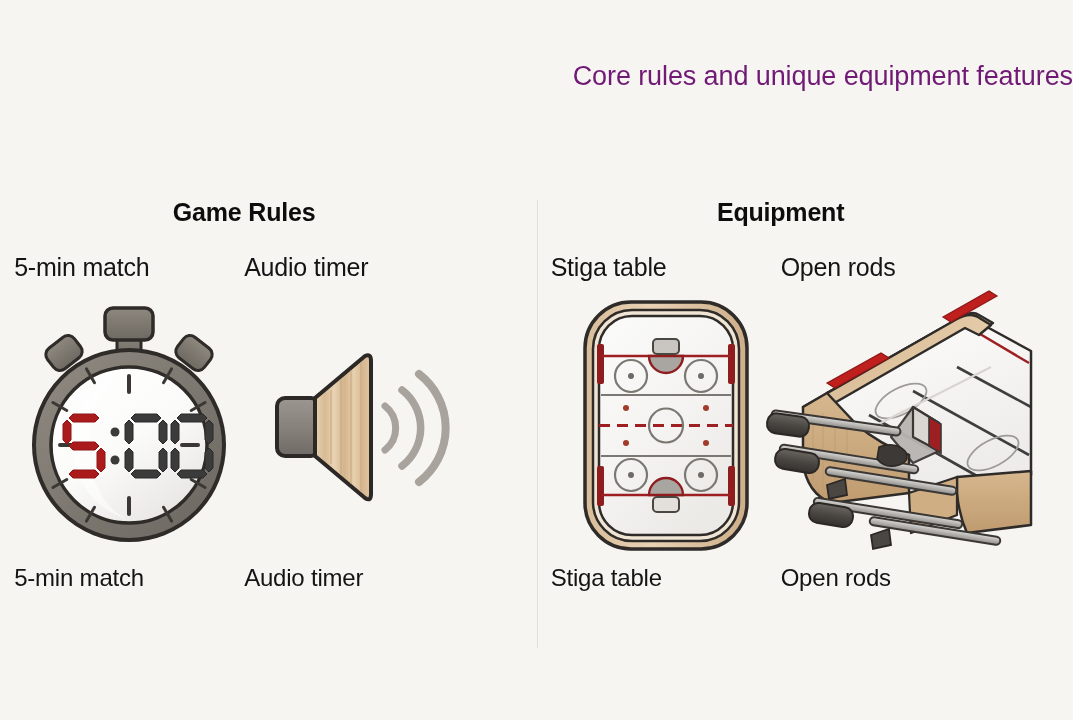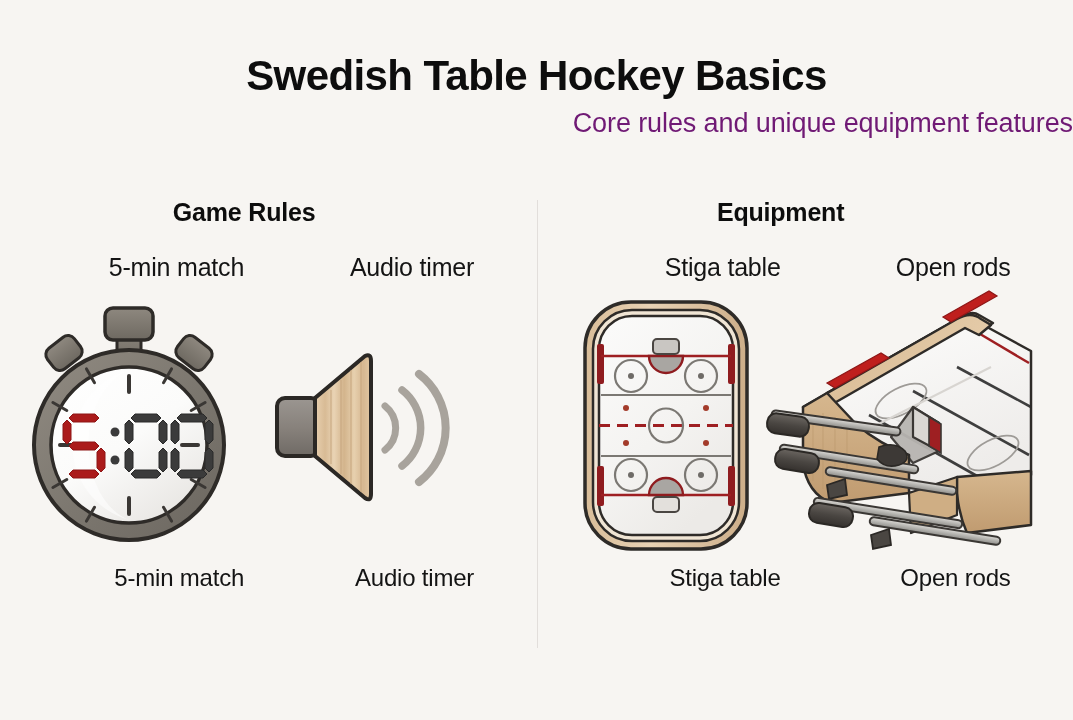--- a/index.html
+++ b/index.html
@@ -63,21 +63,21 @@
   }
   .cards {
     display: flex;
     justify-content: center;
     margin-top: 26px;
   }
   .card {
     width: 230px;
     display: flex;
     flex-direction: column;
-    align-items: flex-end;
+    align-items: flex-start;
   }
   .card-top-label {
     font-size: 25px;
     font-weight: 400;
     color: #141414;
     letter-spacing: -0.2px;
     text-align: center;
     white-space: nowrap;
   }
   .card-art {
@@ -96,21 +96,20 @@
     text-align: center;
     white-space: nowrap;
     margin-top: 4px;
   }
   svg { display: block; overflow: visible; }
 </style>
 </head>
 <body>
 
 <div class="header">
-  <div class="page-title">Swedish Table Hockey Basics</div>
   <div class="page-subtitle">Core rules and unique equipment features</div>
 </div>
 
 <div class="column-divider"></div>
 
 <div class="sections">
 
   <div class="section left">
     <div class="section-title">Game Rules</div>
 

